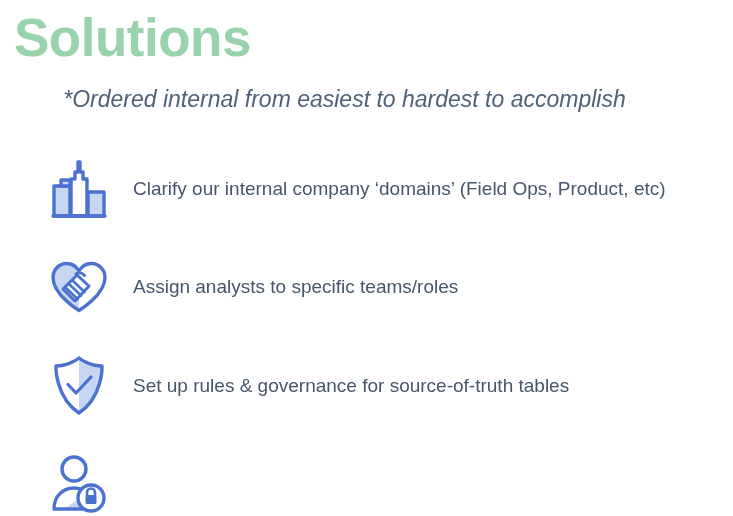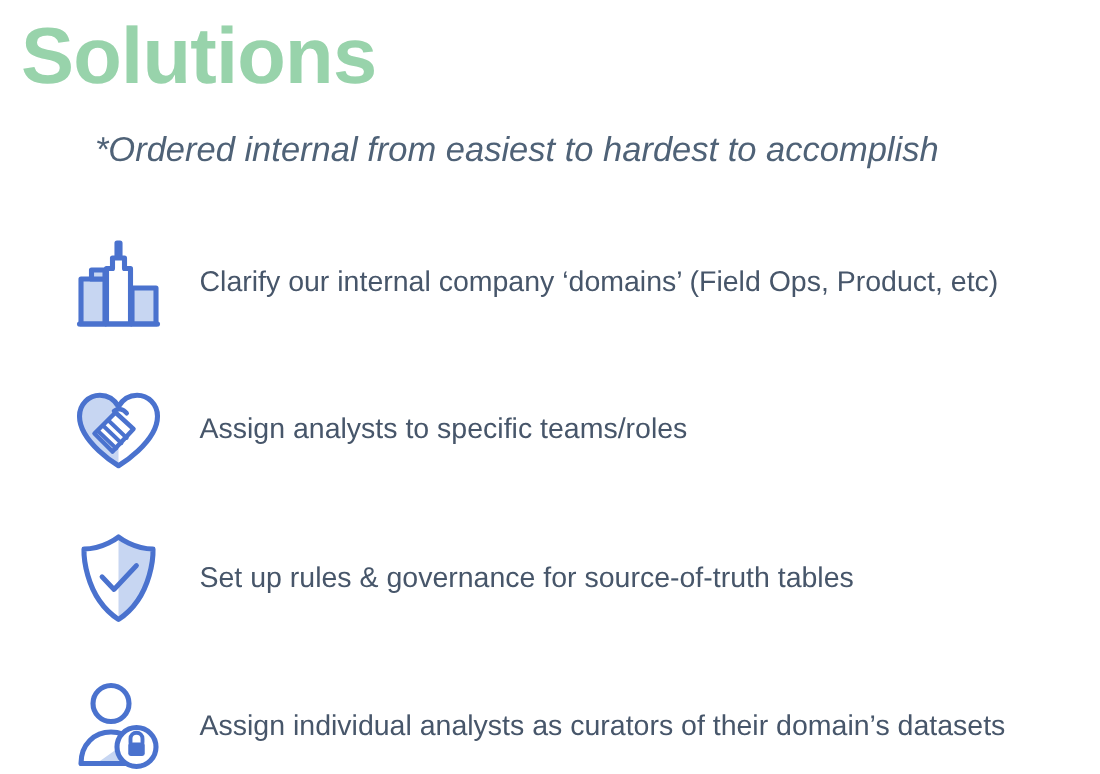--- a/index.html
+++ b/index.html
@@ -195,17 +195,16 @@
           <path d="M4 55 C4 42 13 34 24 34 C35 34 44 42 44 55 Z" fill="none" stroke="#4a72ce" stroke-width="3.4" stroke-linejoin="round"></path>
 
           <circle cx="41" cy="44" r="13" fill="#ffffff" stroke="#4a72ce" stroke-width="3.4"></circle>
 
           <path d="M37 41 V38.5 C37 36.2 38.8 34.5 41 34.5
                    C43.2 34.5 45 36.2 45 38.5 V41" fill="none" stroke="#4a72ce" stroke-width="2.6" stroke-linecap="round"></path>
 
           <rect x="35.5" y="41" width="11" height="9" rx="1.6" fill="#4a72ce"></rect>
         </svg>
       </span>
-      <span class="row-label">Assign individual analysts as curators of their domain’s datasets</span>
     </div>
 
   </div>
 </div>
 
 </body></html>

